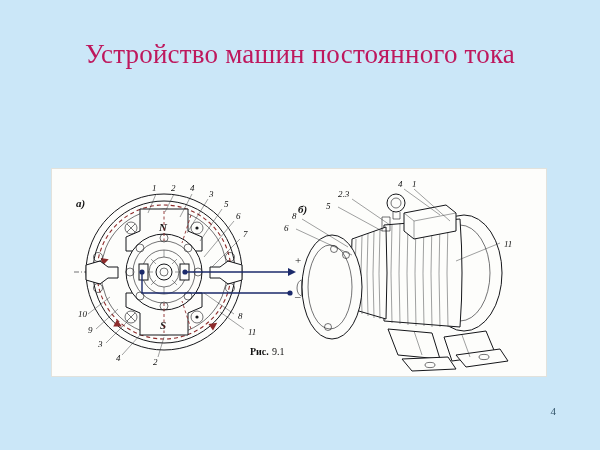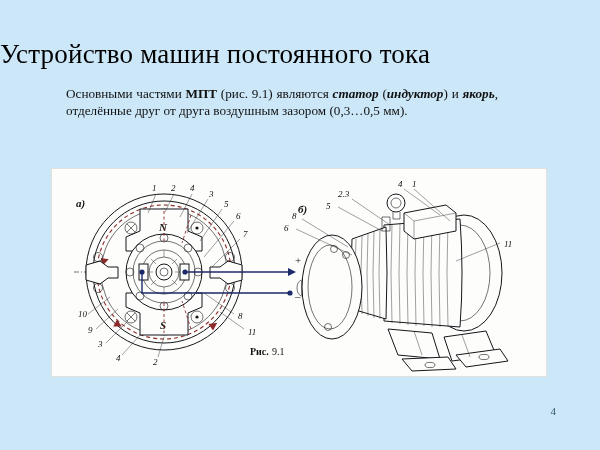--- a/index.html
+++ b/index.html
@@ -22,25 +22,26 @@
     inset: 0;
     background: #cbe7f8;
   }
 
   
   .slide-title {
     position: absolute;
     left: 0;
     right: 0;
     top: 22px;
+    text-align: center;
     font-size: 27px;
     line-height: 1.05;
     font-weight: normal;
     letter-spacing: 0.2px;
-    color: #000000;
+    color: #be185d;
     font-family: "Liberation Serif", "DejaVu Serif", serif;
   }
 
   
   .body-block {
     position: absolute;
     left: 66px;
     top: 85px;
     width: 432px;
     font-size: 13.2px;
@@ -129,23 +130,20 @@
   .lead     { fill: none; stroke: #1b2a6b; stroke-width: 1.4; }
   .fillw    { fill: #fdfdfb; stroke: #15161a; stroke-width: 1; }
 </style>
 </head>
 <body>
 
 <div class="slide">
 
   <h1 class="slide-title">Устройство машин постоянного тока</h1>
 
-  <div class="body-block">
-    <span>Основными частями </span><span class="b">МПТ</span><span> (рис. 9.1) являются </span><span class="bi">статор</span><span> (</span><span class="bi">индуктор</span><span>) и </span><span class="bi">якорь</span><span>, отделённые друг от друга воздушным зазором (0,3…0,5 мм).</span>
-  </div>
 
   <div class="figure-panel">
     <svg viewBox="0 0 494 207" xmlns="http://www.w3.org/2000/svg">
 
       <g>
 
         <circle class="ink" cx="112" cy="103" r="78"></circle>
         <circle class="ink" cx="112" cy="103" r="71"></circle>
         <circle class="ink-thin" cx="112" cy="103" r="63"></circle>
 

